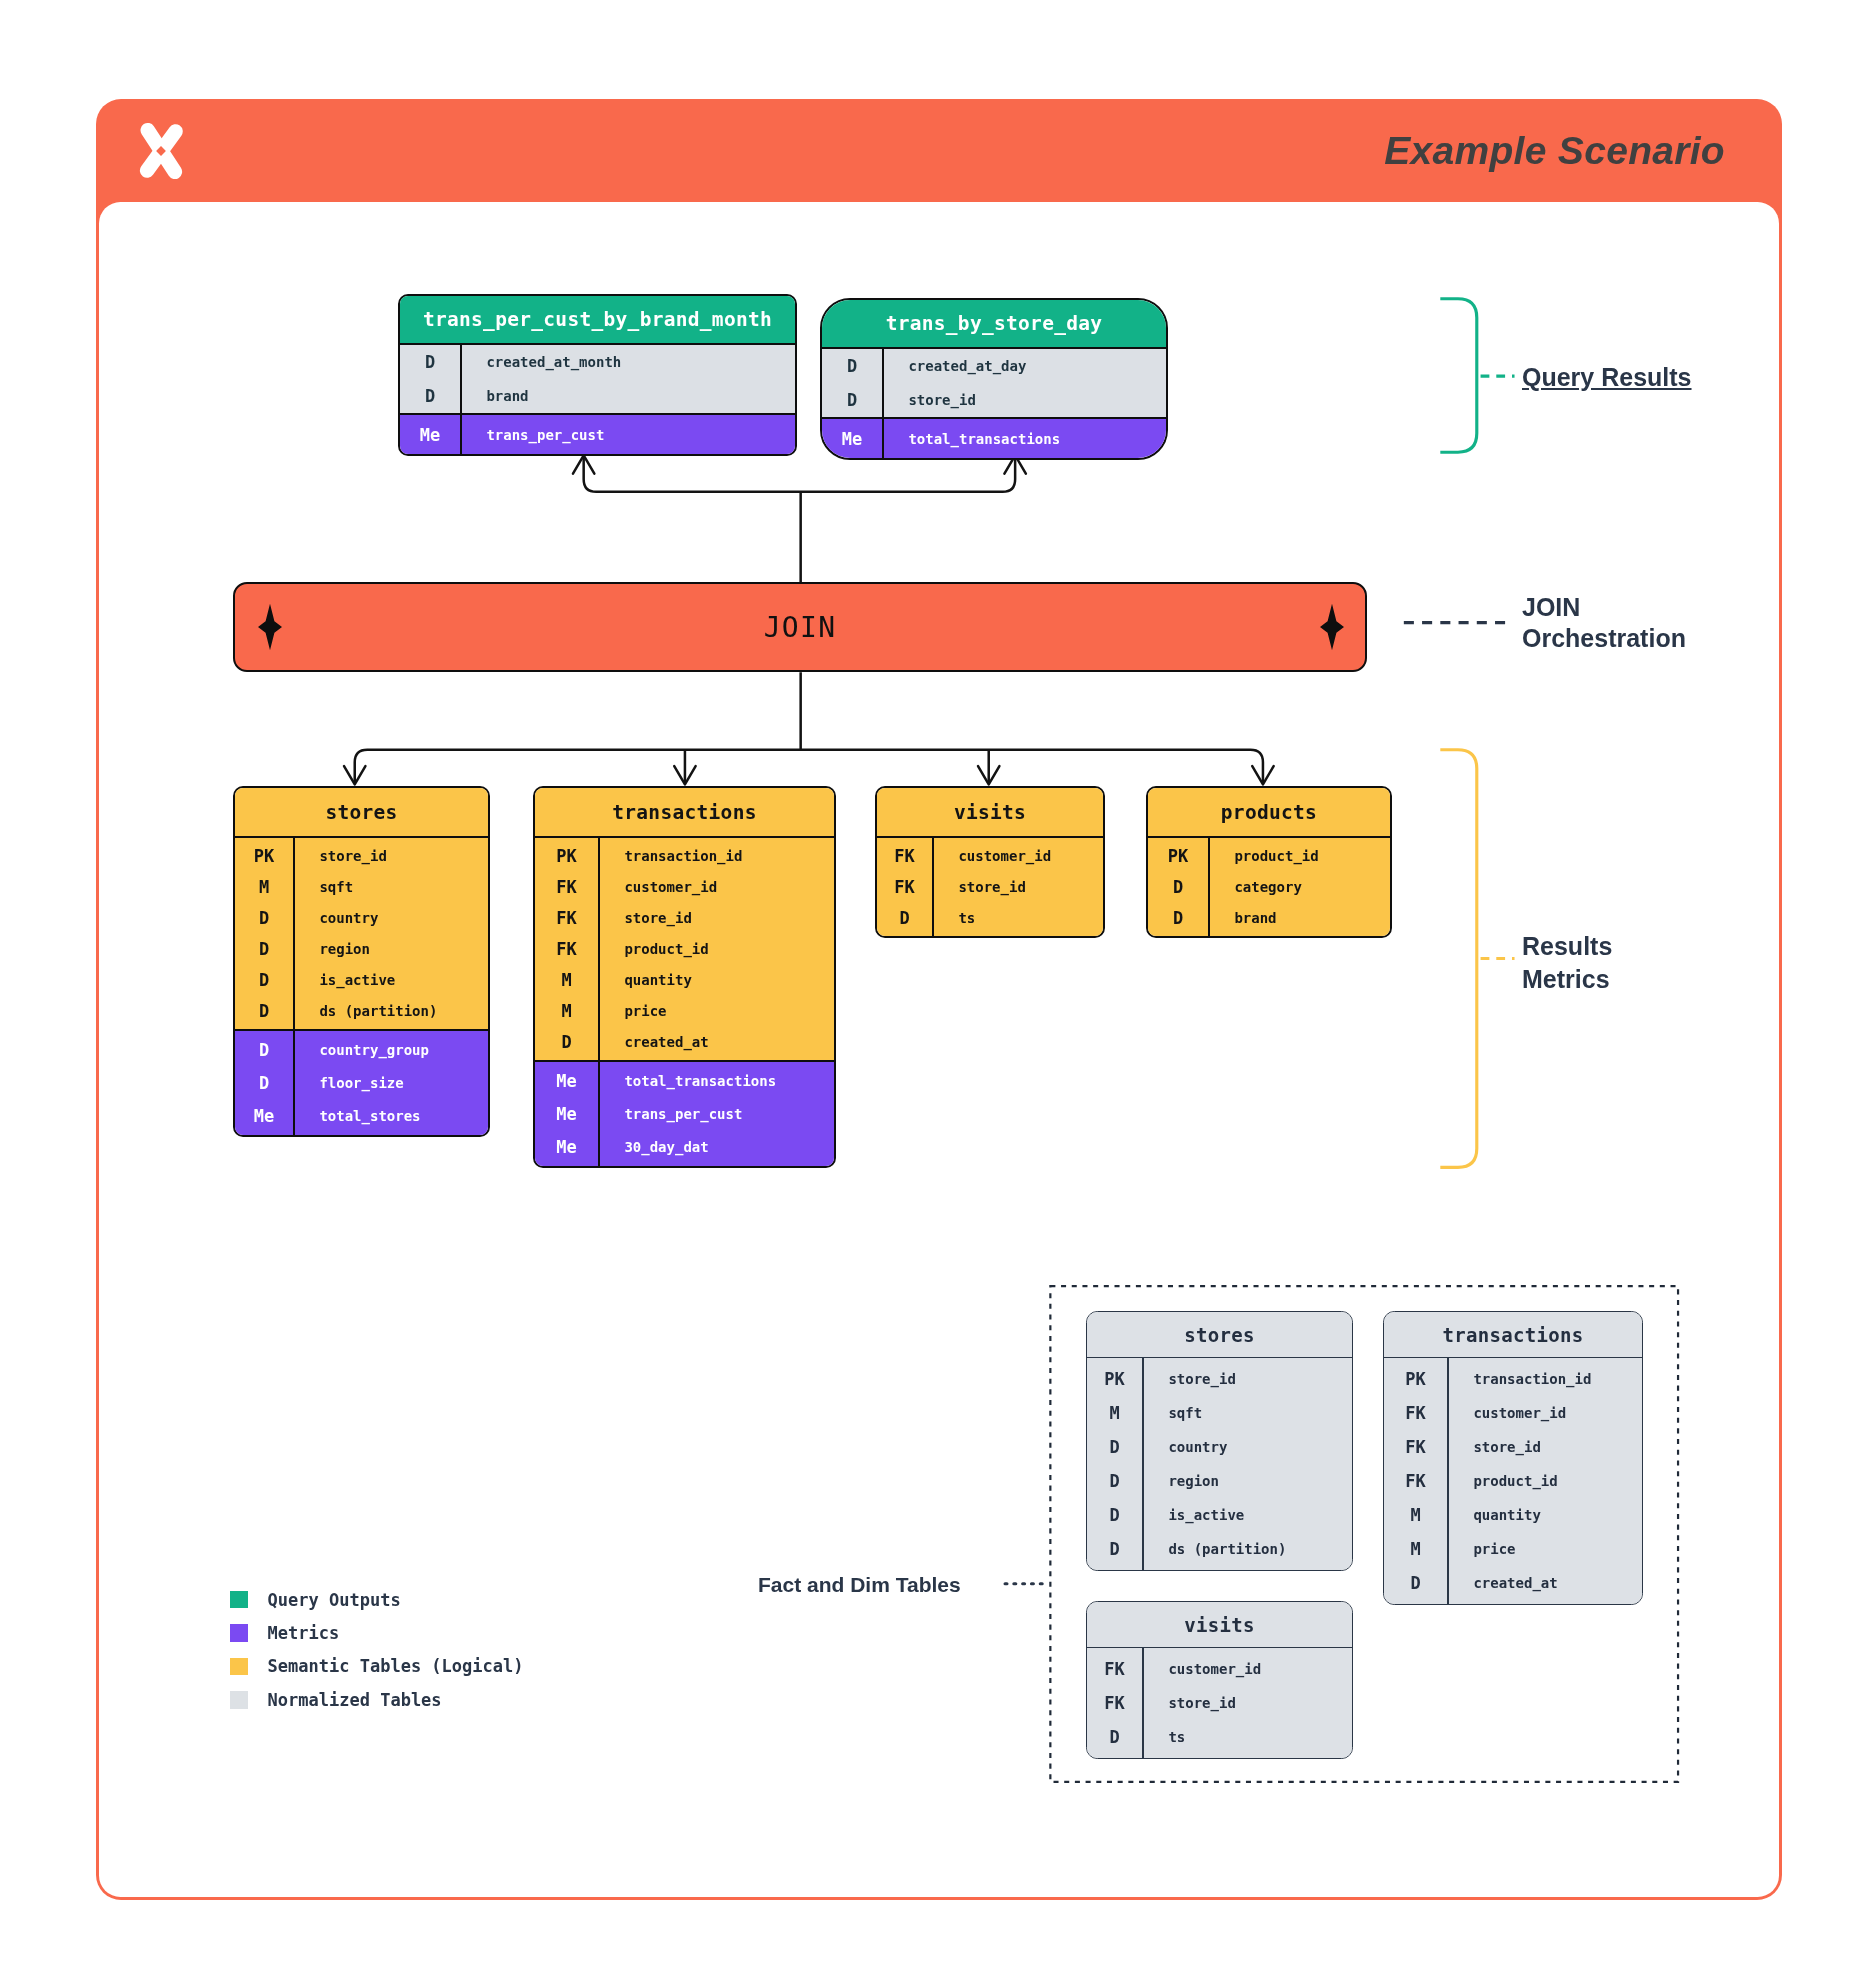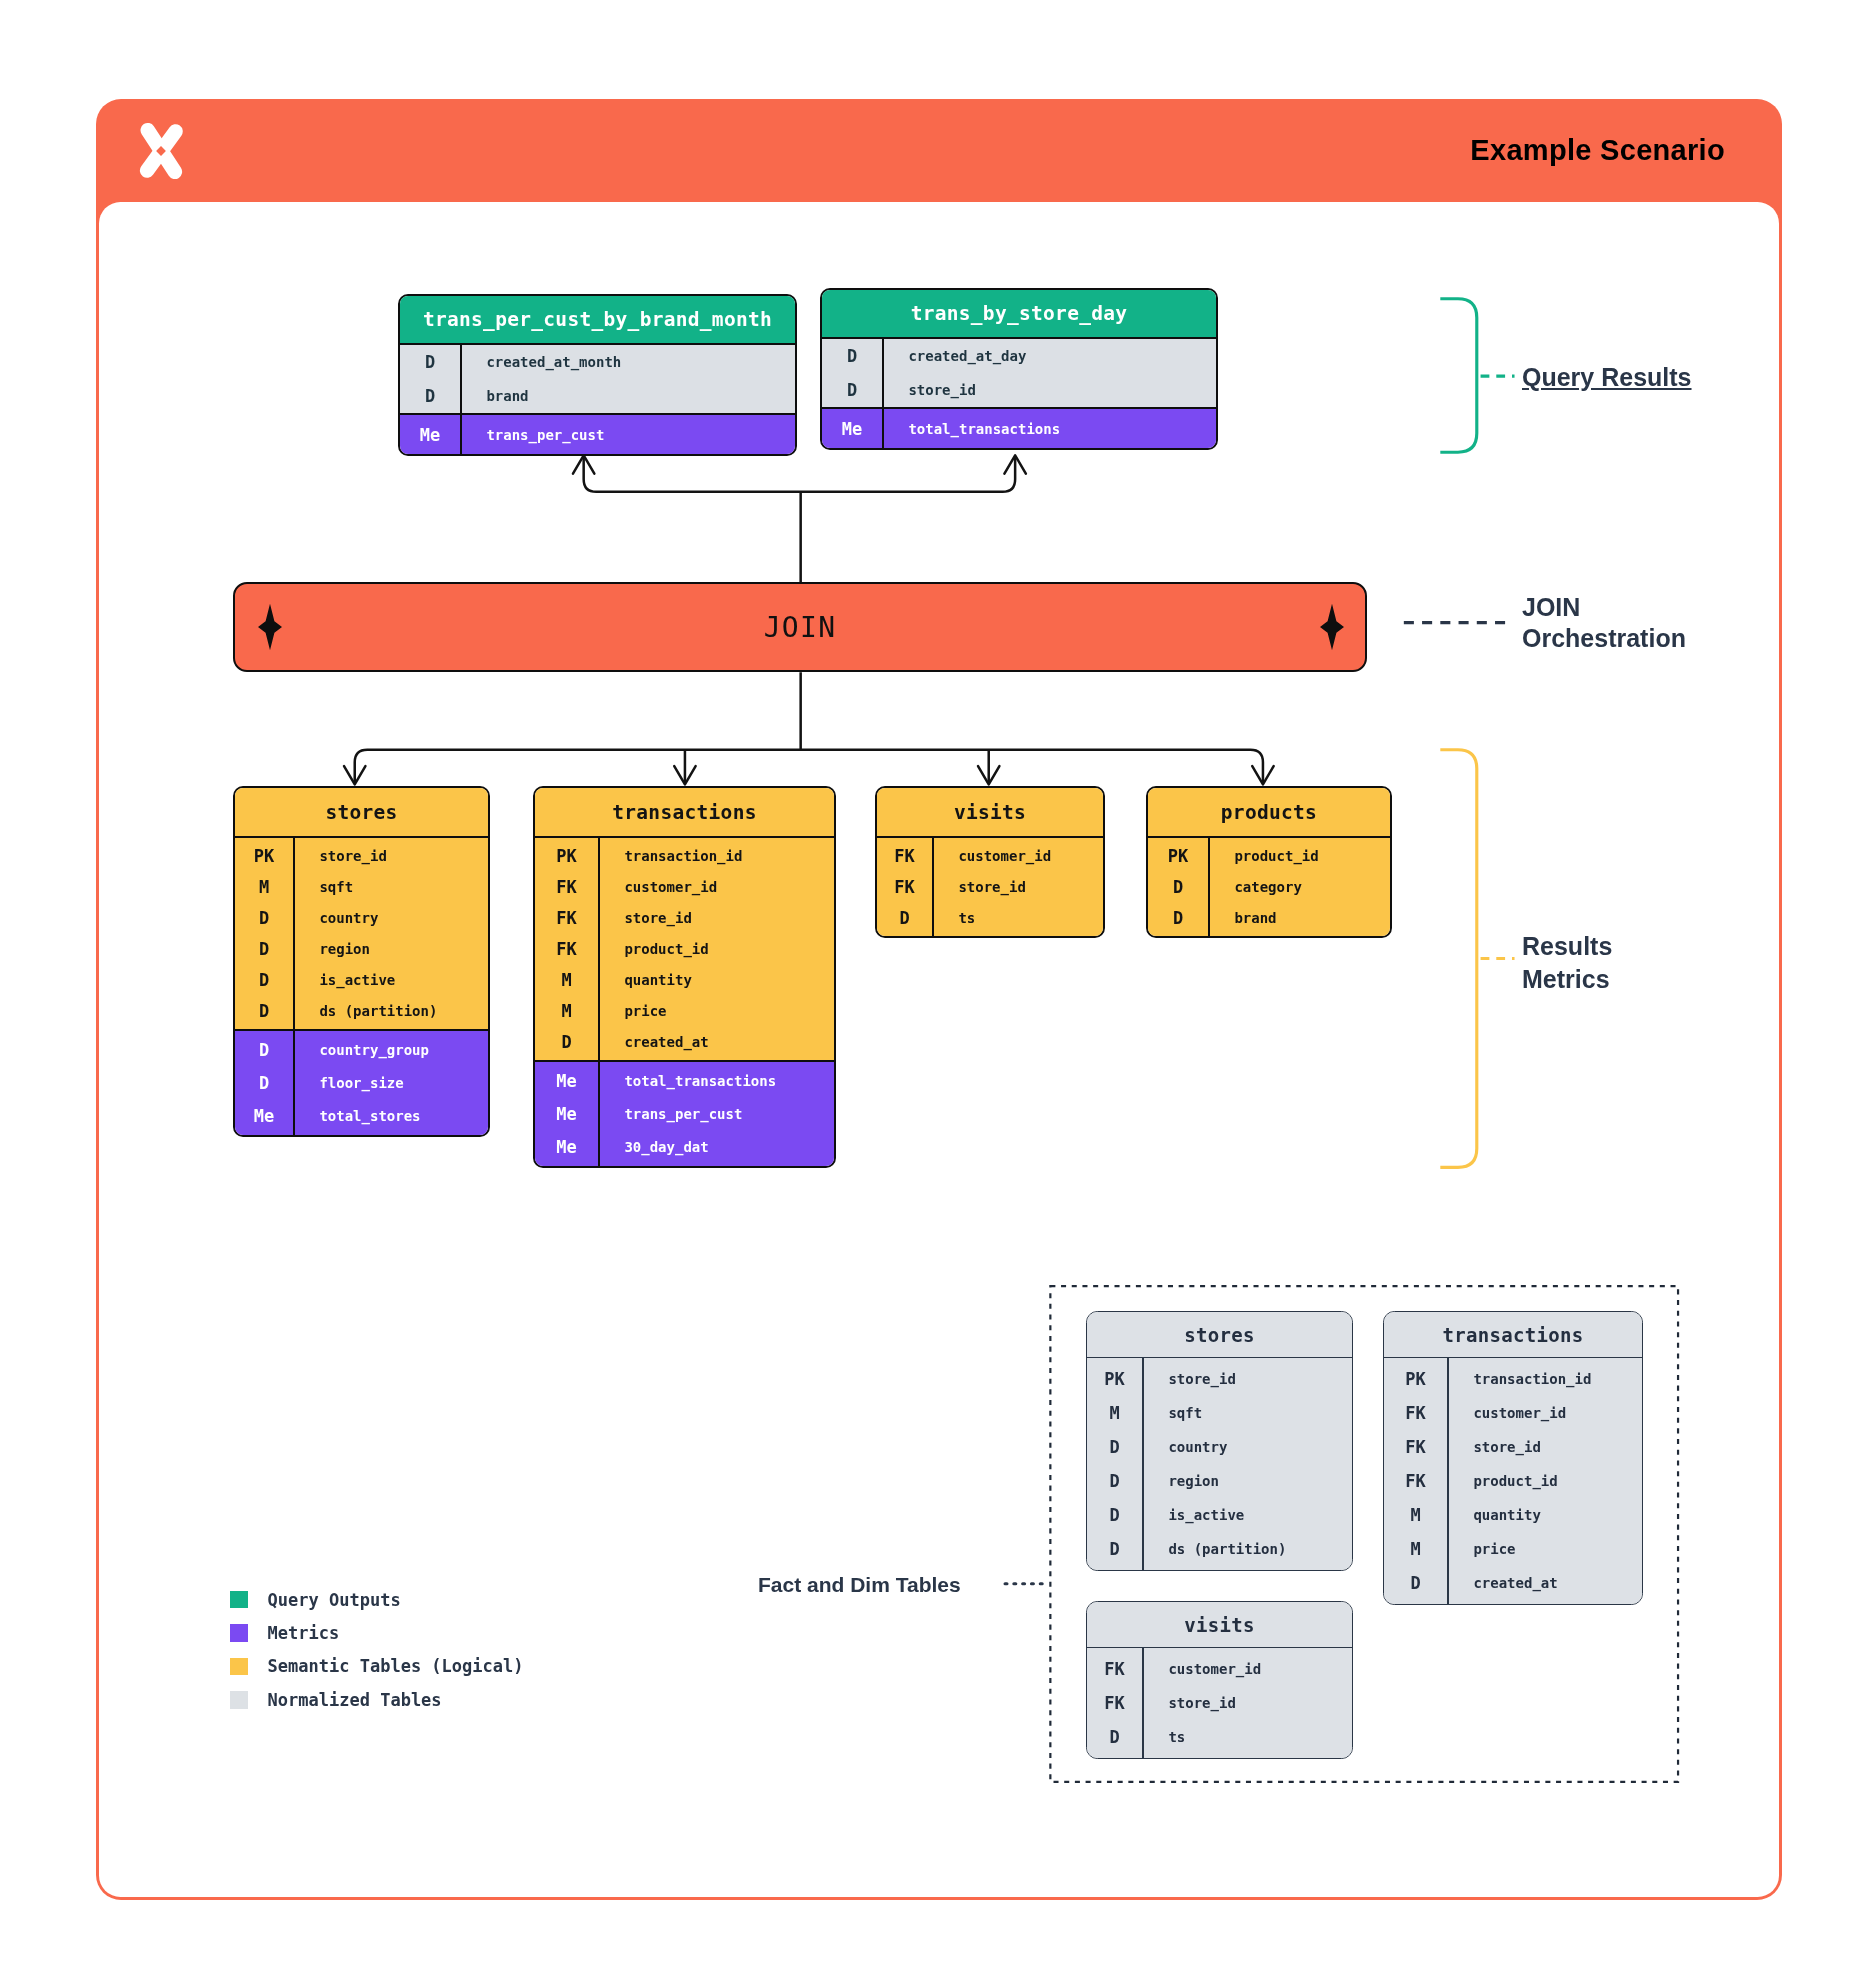--- a/index.html
+++ b/index.html
@@ -12,22 +12,22 @@
 
   
   .card{
     position:absolute;left:96px;top:99px;width:1686px;height:1801px;
     background:var(--c-orange,#F9694C);border-radius:25px;
   }
   .card-header{position:absolute;left:0;top:0;right:0;height:103px;}
   .logo{position:absolute;left:36px;top:22.6px;width:58px;height:58px;}
   .title{
     position:absolute;right:57px;top:0;height:103px;display:flex;align-items:center;
-    font-family:"Liberation Sans","DejaVu Sans",sans-serif;font-weight:700;font-size:29px;
-    color:#000000;letter-spacing:0.3px;
+    font-family:"Liberation Sans","DejaVu Sans",sans-serif;font-weight:700;font-size:39px;
+    color:#404040;letter-spacing:0.3px;font-style:italic;
   }
   .card-body{
     position:absolute;left:3.1px;right:3.1px;top:103px;bottom:3.1px;
     background:#ffffff;border-radius:21.4px;
   }
 
   
   svg.wires{position:absolute;left:0;top:0;width:1868px;height:1985px;pointer-events:none;}
   .wire{stroke:var(--c-ink,#131313);stroke-width:4;fill:none;stroke-linejoin:round;}
   .chev{stroke:var(--c-ink,#131313);stroke-width:4;fill:none;stroke-linecap:round;stroke-linejoin:round;}
@@ -157,21 +157,21 @@
           <span class="v">brand</span>
         </div>
       </div>
       <div class="sec metrics">
         <div class="row">
           <span class="k">Me</span>
           <span class="v">trans_per_cust</span>
         </div>
       </div>
     </div>
-  <div class="tbl q" style="left:820px;top:288px;width:398px;--lw:60px;">
+  <div class="tbl q" style="left:820px;top:298px;width:348px;border-radius:30px;--lw:60px;">
       <div class="thead">trans_by_store_day</div>
       <div class="sec body">
         <div class="row">
           <span class="k">D</span>
           <span class="v">created_at_day</span>
         </div>
         <div class="row">
           <span class="k">D</span>
           <span class="v">store_id</span>
         </div>

